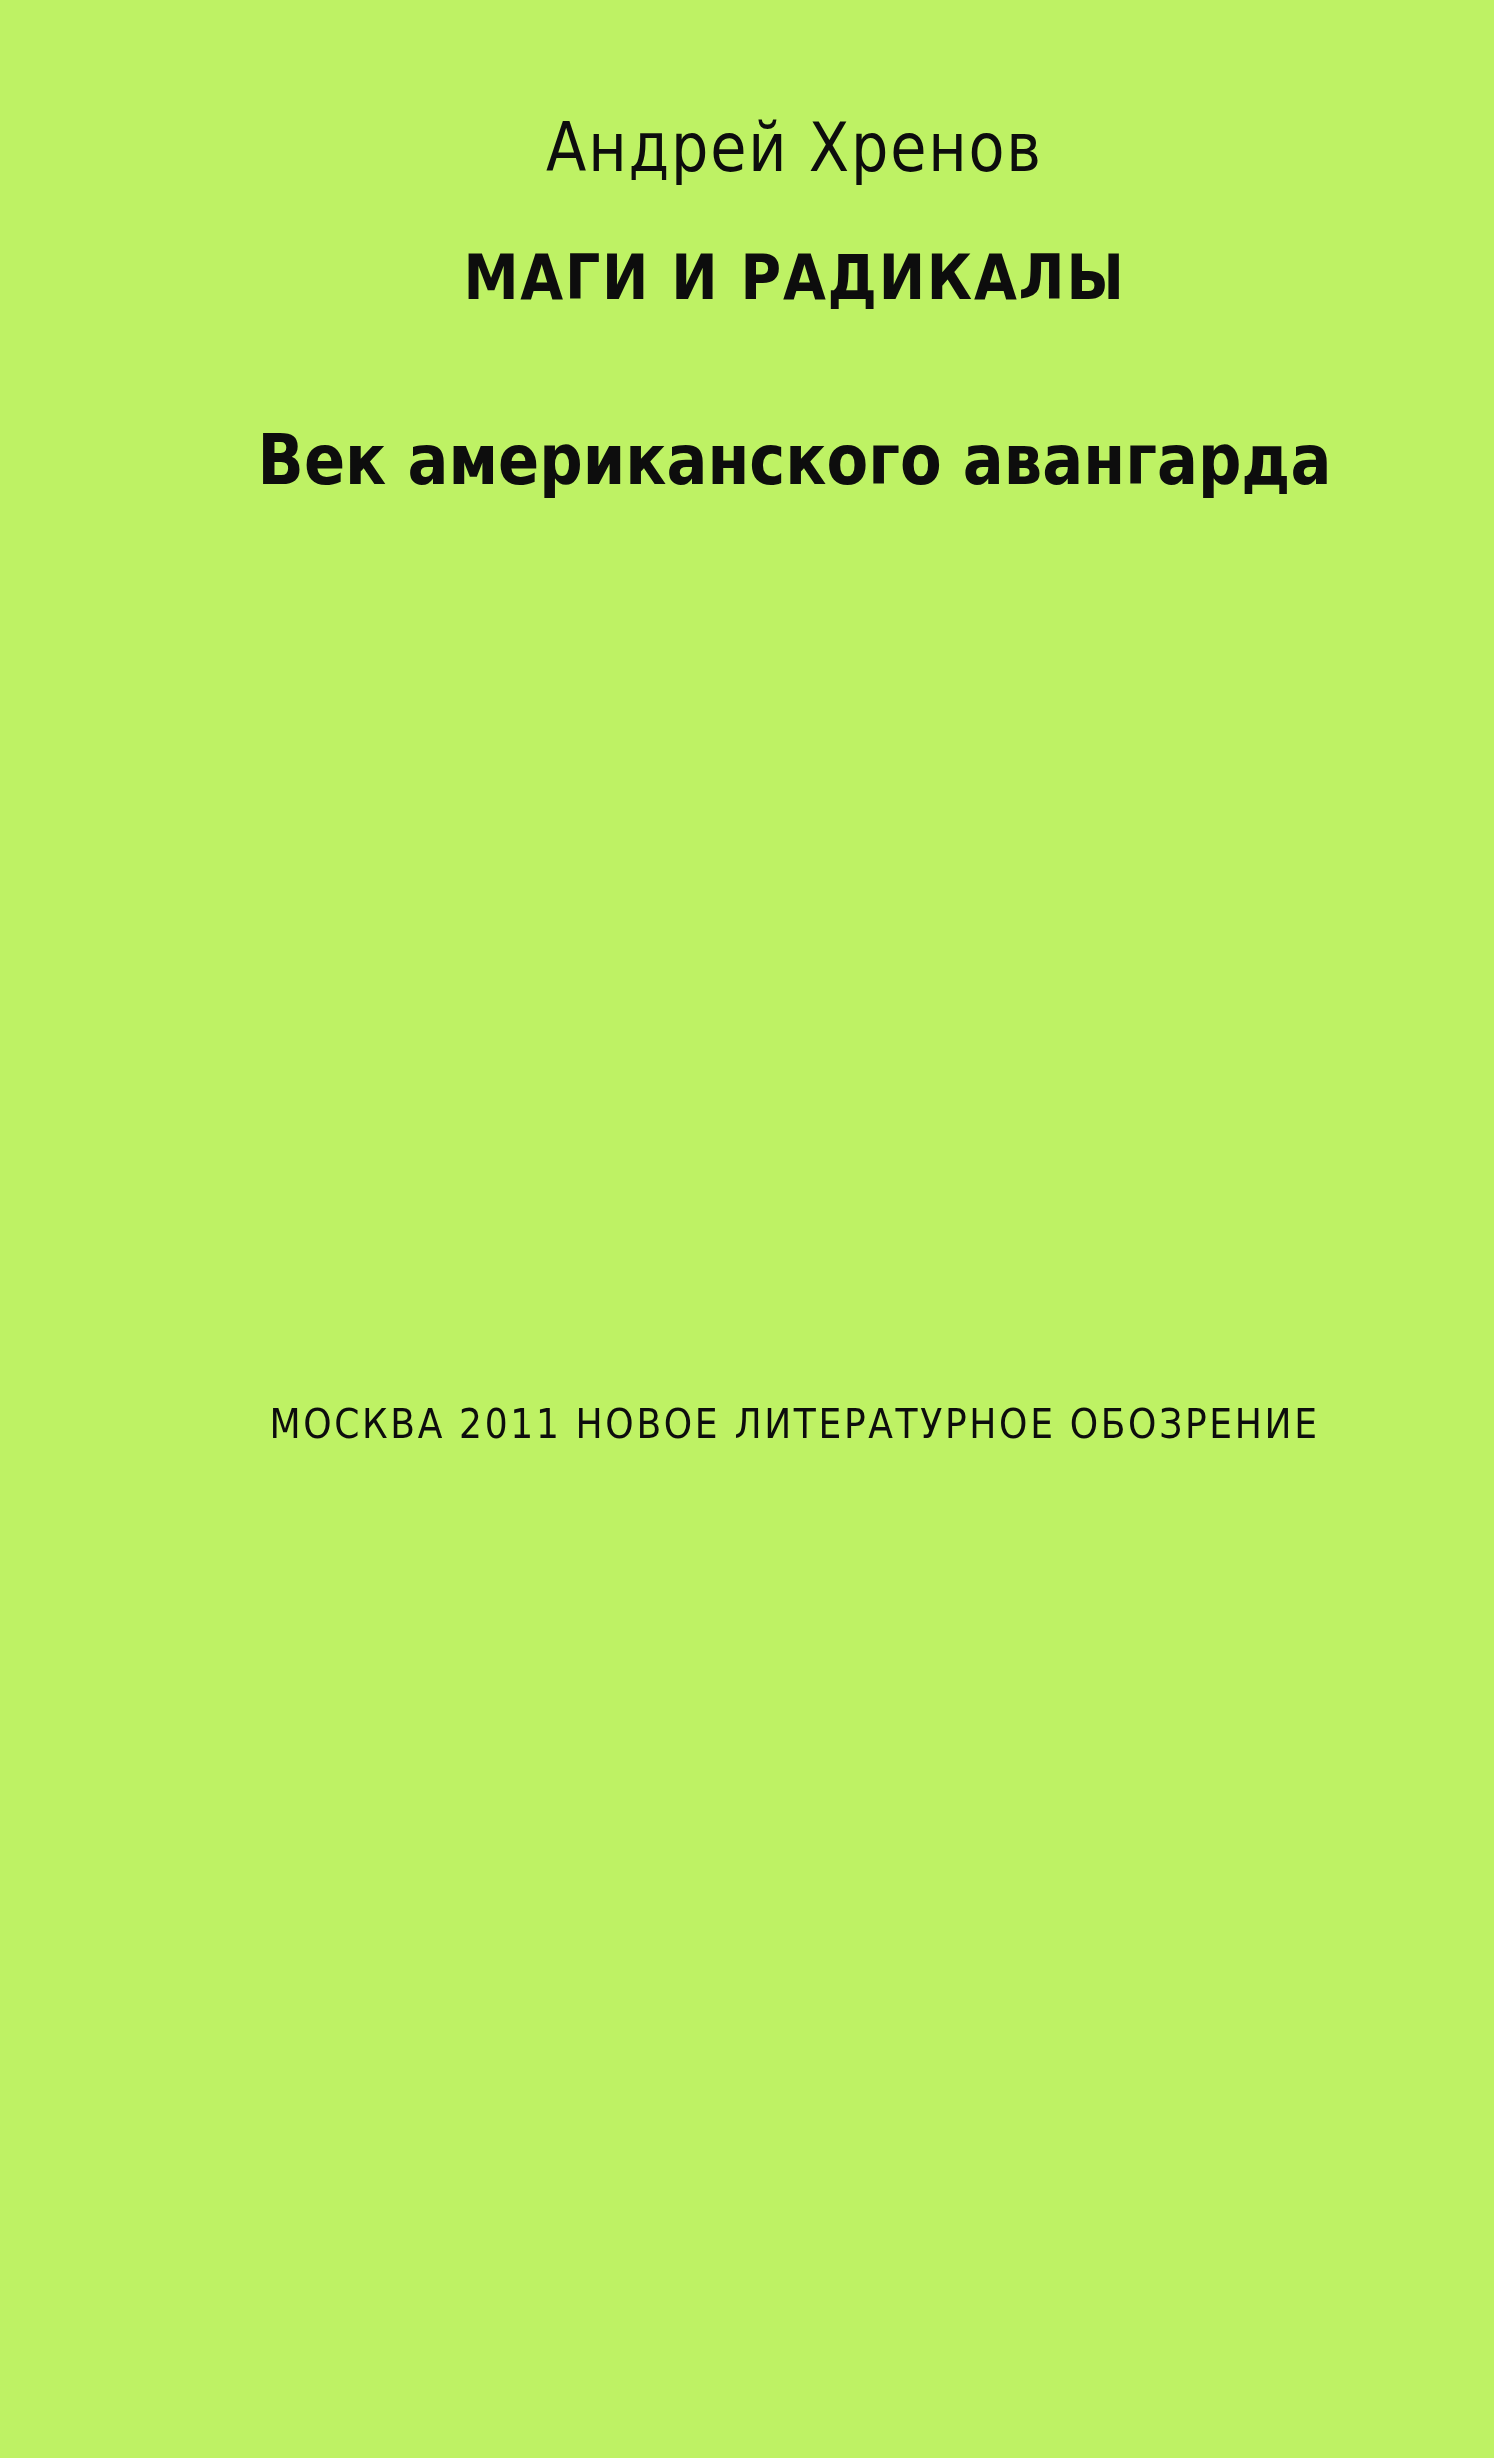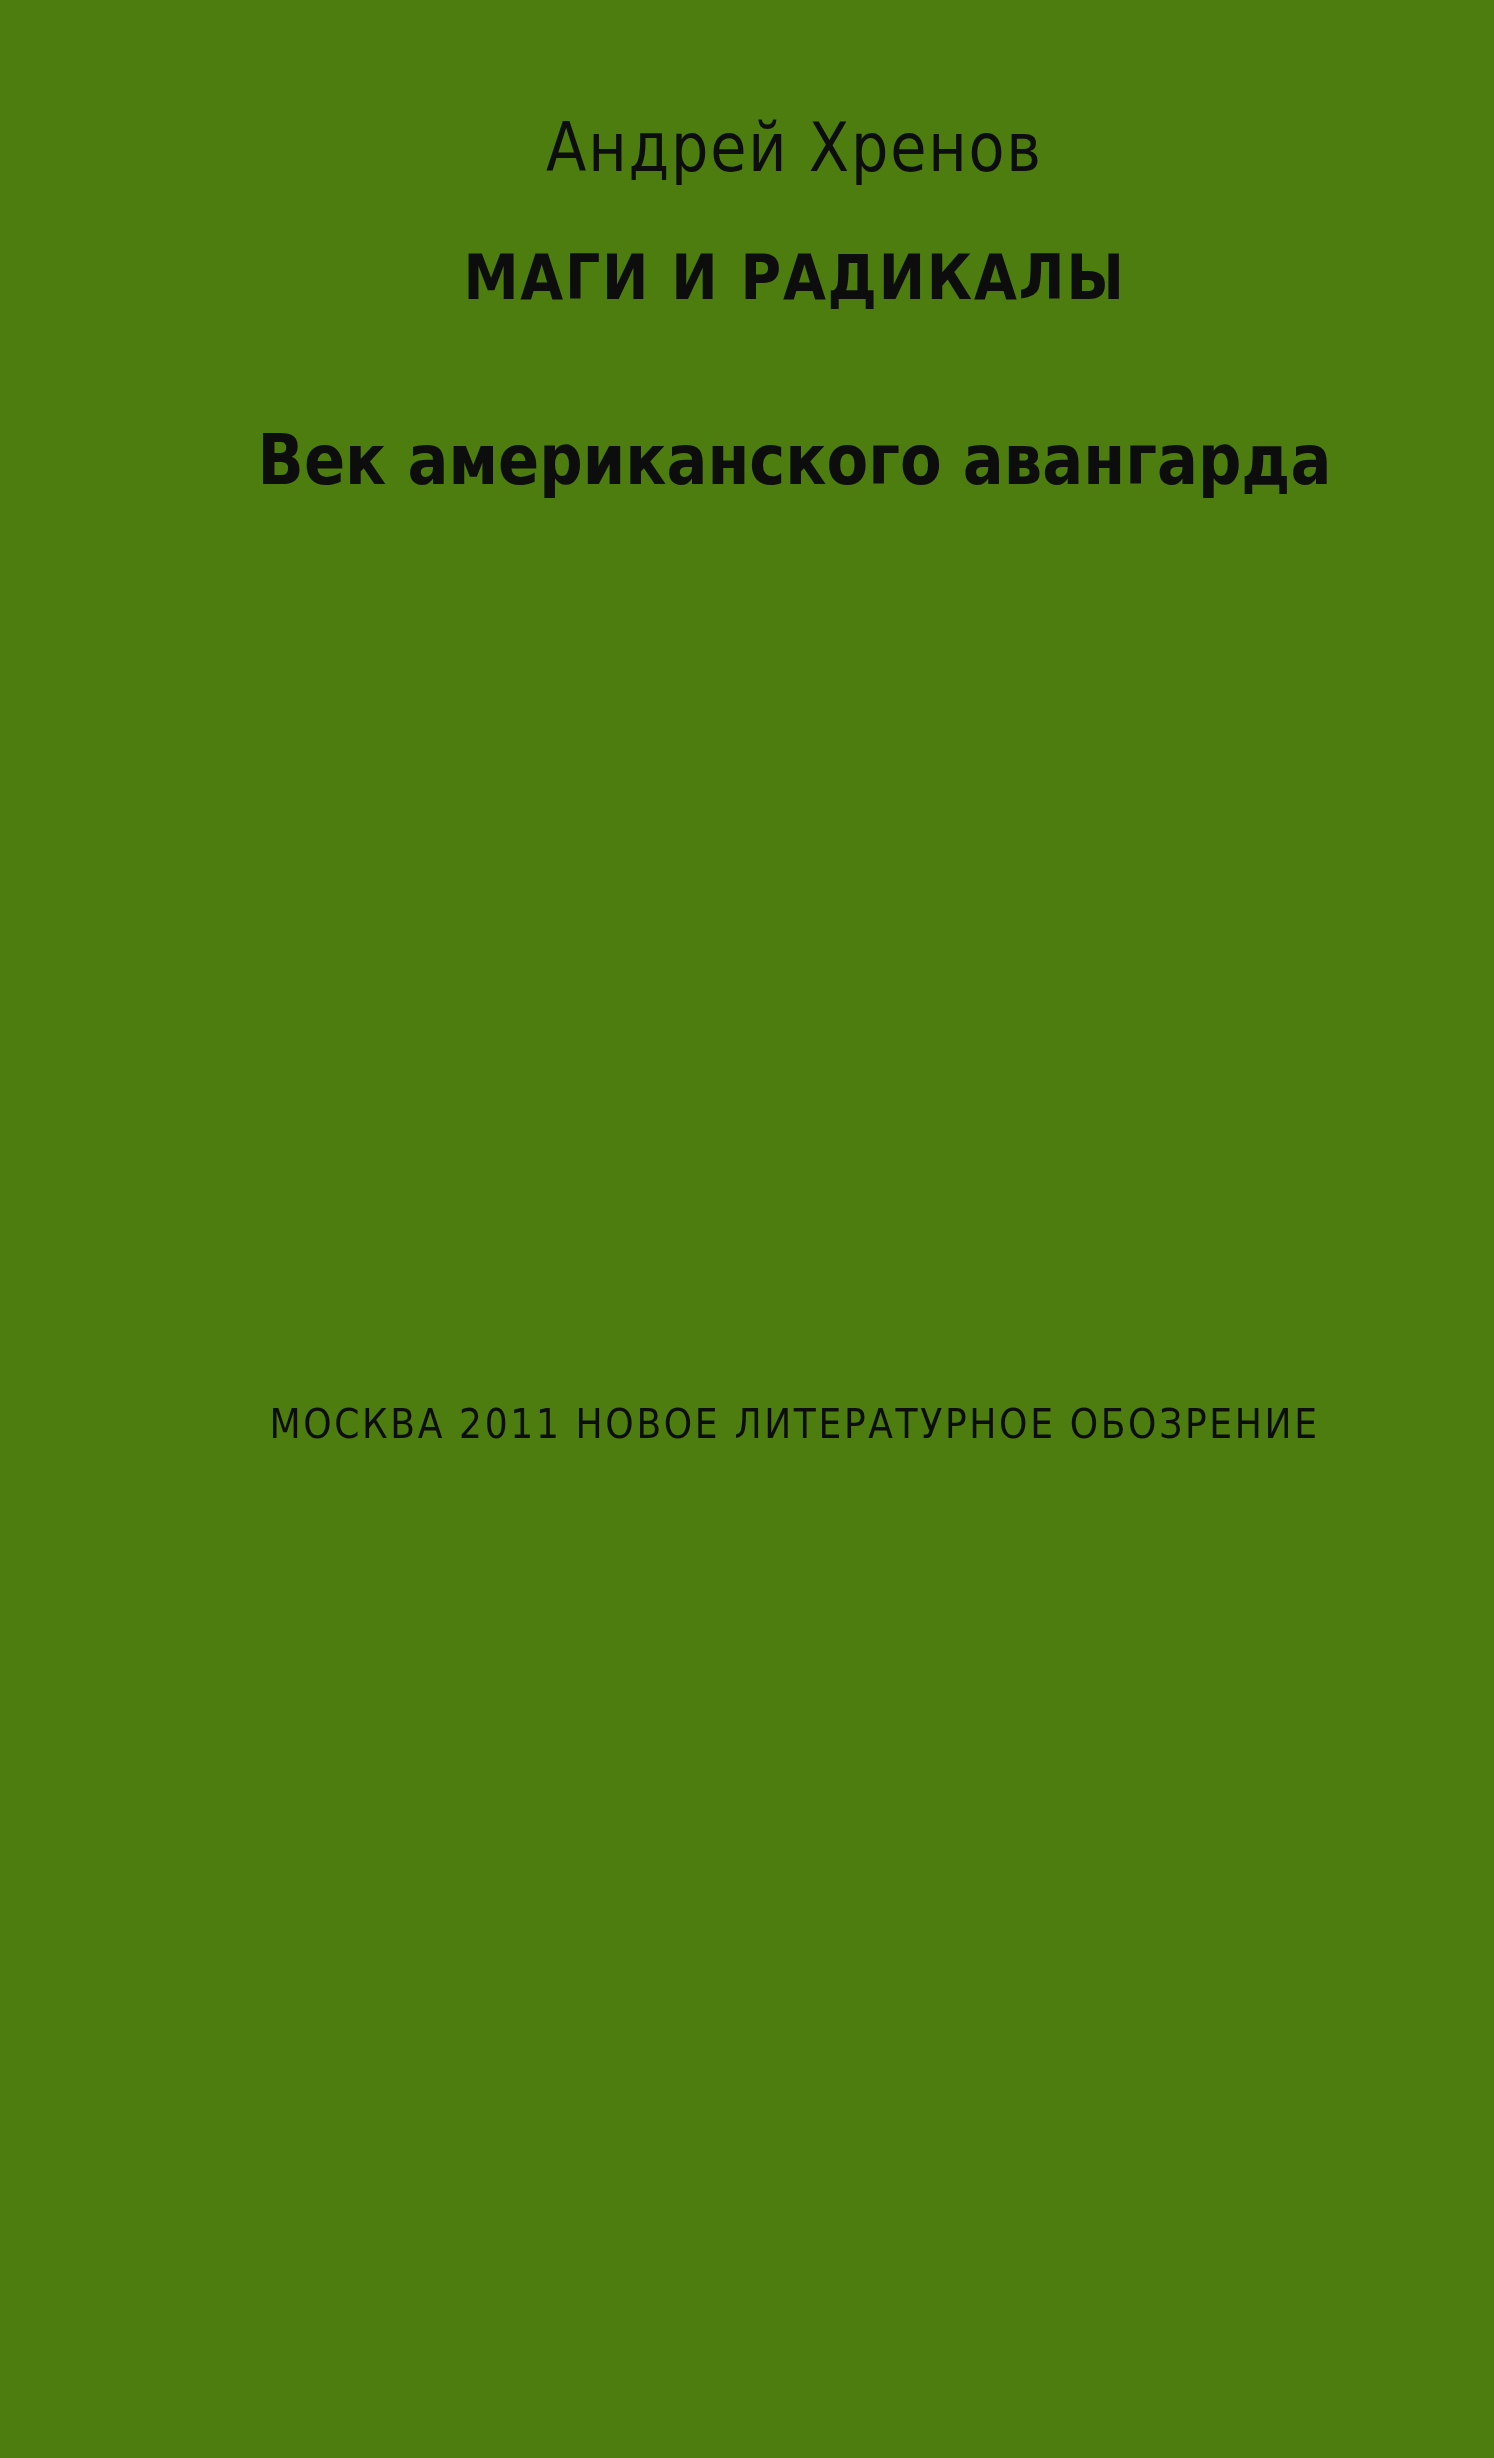--- a/index.html
+++ b/index.html
@@ -4,21 +4,21 @@
 <style>
   html, body {
     margin: 0;
     padding: 0;
     background: #ffffff;
   }
   .page {
     position: relative;
     width: 1494px;
     height: 2459px;
-    background: #4d7c0f;
+    background: #bef264;
     overflow: hidden;
     font-family: "DejaVu Sans", "Liberation Sans", sans-serif;
     color: #0d0d0d;
   }
   
   .line {
     position: absolute;
     left: 94px;
     width: 1401px;
     text-align: center;

